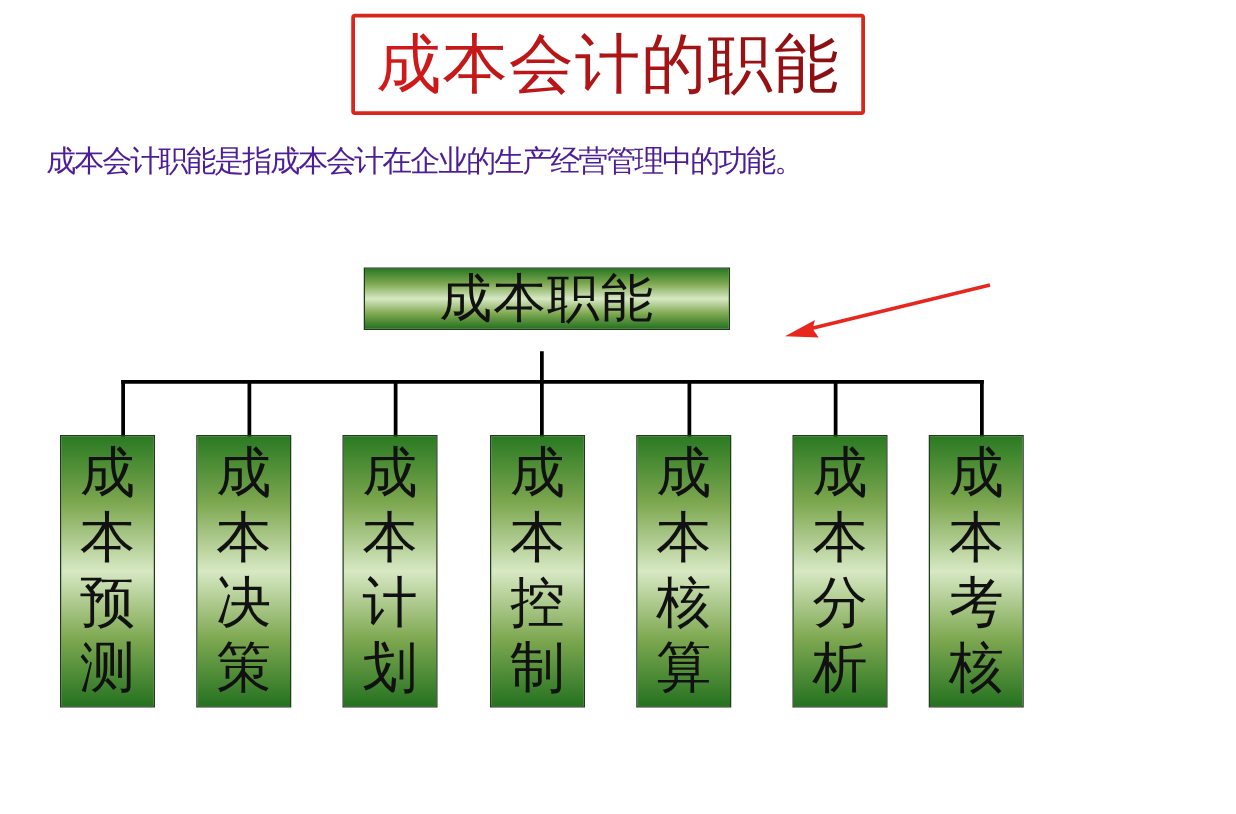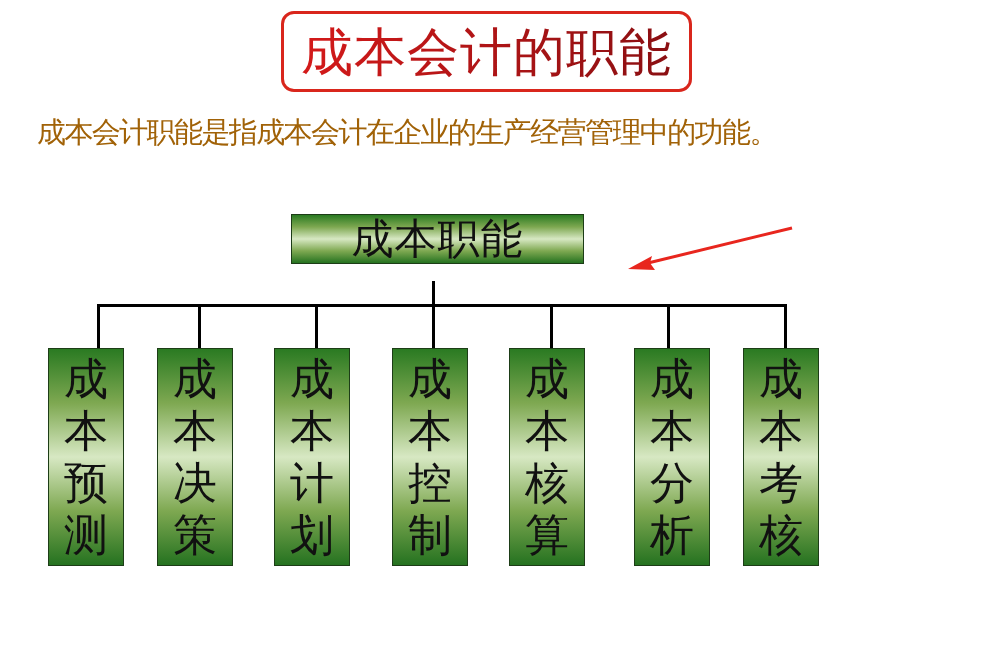--- a/index.html
+++ b/index.html
@@ -1,19 +1,19 @@
 <!DOCTYPE html>
 <html><head>
 <meta charset="utf-8">
 <style>
   html,body{margin:0;padding:0;}
   body{width:989px;height:651px;background:#ffffff;position:relative;overflow:hidden;font-family:"DejaVu Sans",sans-serif;}
-  .title-box{position:absolute;left:281px;top:11px;width:411px;height:81px;border:3px solid #d9261c;border-radius:13px;box-sizing:border-box;display:flex;align-items:center;justify-content:center;}
+  .title-box{position:absolute;left:281px;top:11px;width:411px;height:81px;border:3px solid #d9261c;border-radius:3px;box-sizing:border-box;display:flex;align-items:center;justify-content:center;}
   .title-text{color:#c0151b;font-size:52px;letter-spacing:1px;font-family:"DejaVu Sans",sans-serif;line-height:1;background:linear-gradient(90deg,#d41a1a,#8a0f12);-webkit-background-clip:text;background-clip:text;-webkit-text-fill-color:transparent;}
-  .subtitle{position:absolute;left:37px;top:113px;font-size:29px;color:#a16207;font-family:Liberation Sans, sans-serif;white-space:nowrap;letter-spacing:-1.6px;}
+  .subtitle{position:absolute;left:37px;top:113px;font-size:24px;color:#4c1d95;font-family:Liberation Sans, sans-serif;white-space:nowrap;letter-spacing:-1.6px;}
   .green{background:linear-gradient(180deg,#2a7a22 0%,#7ea851 25%,#d7e8c3 50%,#7ea851 75%,#257220 100%);border:1px solid #1d3d17;box-sizing:border-box;}
   .root-box{position:absolute;left:291px;top:214px;width:293px;height:50px;display:flex;align-items:center;justify-content:center;}
   .root-text{font-size:42px;color:#111;letter-spacing:1px;}
   .line{position:absolute;background:#000;}
   .child{position:absolute;top:348px;height:218px;display:flex;flex-direction:column;align-items:center;justify-content:space-around;padding:4px 0;}
   .child span{font-size:44px;color:#111;line-height:1;}
   .arrow{position:absolute;left:0;top:0;}
 </style>
 </head>
 <body>

